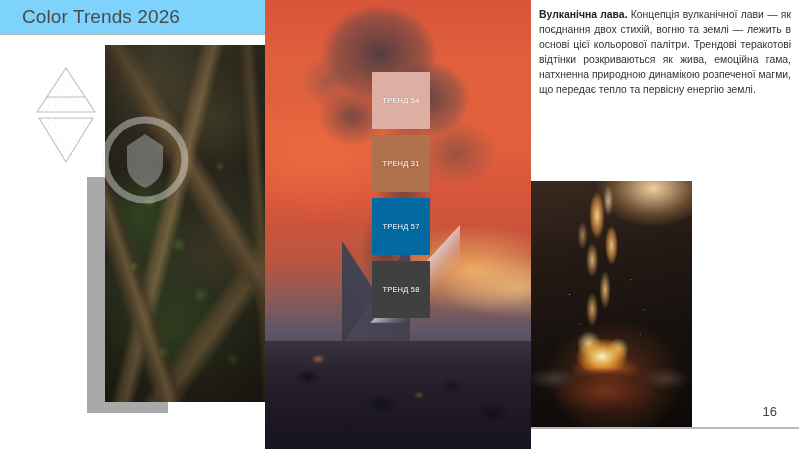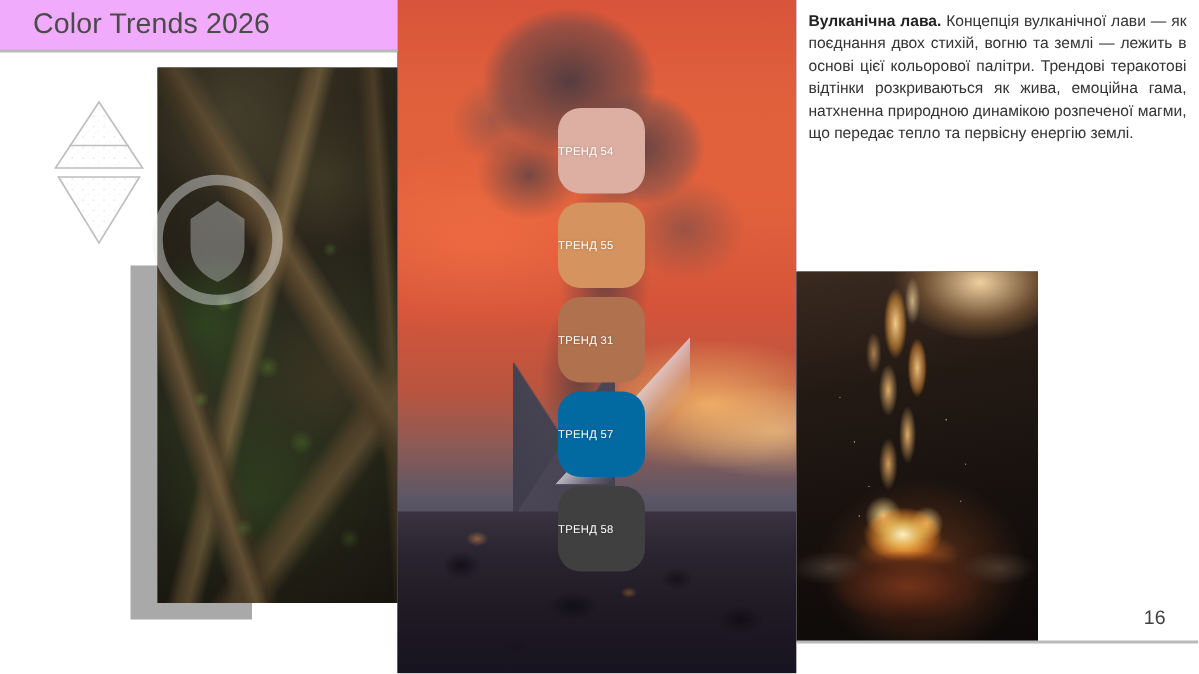--- a/index.html
+++ b/index.html
@@ -18,21 +18,21 @@
     height: 449px;
     background: #ffffff;
     overflow: hidden;
   }
 
   
   #title-area {
     position: absolute;
     left: 0; top: 0;
     width: 265px; height: 34px;
-    background: #f0abfc;
+    background: #7dd3fc;
     z-index: 30;
   }
   #page-title {
     position: absolute;
     left: 22px; top: 6px;
     font-size: 19px;
     font-weight: 400;
     color: #4a4a4a;
     letter-spacing: .1px;
     white-space: nowrap;
@@ -176,22 +176,21 @@
     left: 372px; top: 72px;
     width: 58px;
     z-index: 20;
   }
   .swatch {
     position: relative;
     width: 58px; height: 57px;
     margin-bottom: 6px;
     display: flex;
     align-items: center;
-    justify-content: flex-start;
-    border-radius: 15px;
+    justify-content: center;
   }
   .swatch-label {
     font-size: 7.5px;
     color: #ffffff;
     letter-spacing: .2px;
     white-space: nowrap;
     font-family: "Liberation Sans", sans-serif;
     text-shadow: 0 0 2px rgba(0,0,0,.25);
   }
 
@@ -308,23 +307,20 @@
     <div class="px volc-plume"></div>
     <div class="px volc-cone"></div>
     <div class="px volc-snow"></div>
     <div class="px volc-ground"></div>
     <div class="px volc-rocks"></div>
   </div>
 
   <div id="swatch-stack">
     <div class="swatch" style="background: rgb(220, 175, 162);">
       <span class="swatch-label">ТРЕНД 54</span>
-    </div>
-    <div class="swatch" style="background: rgb(212, 147, 95);">
-      <span class="swatch-label">ТРЕНД 55</span>
     </div>
     <div class="swatch" style="background: rgb(176, 113, 79);">
       <span class="swatch-label">ТРЕНД 31</span>
     </div>
     <div class="swatch" style="background: #0369a1;">
       <span class="swatch-label">ТРЕНД 57</span>
     </div>
     <div class="swatch" style="background: #404040;">
       <span class="swatch-label">ТРЕНД 58</span>
     </div>

